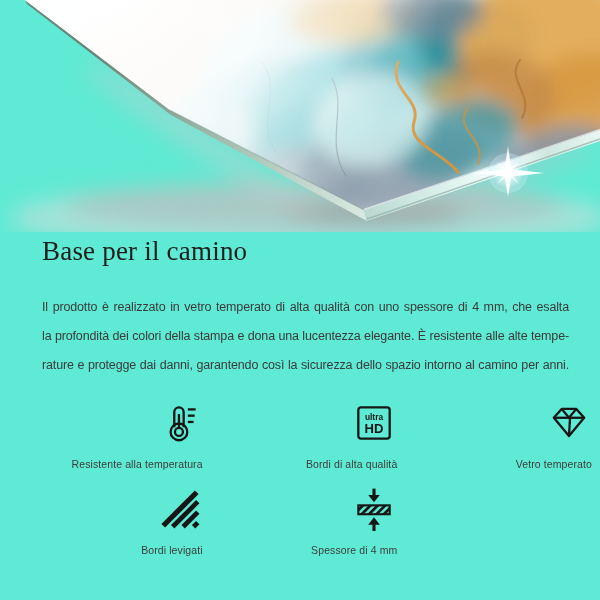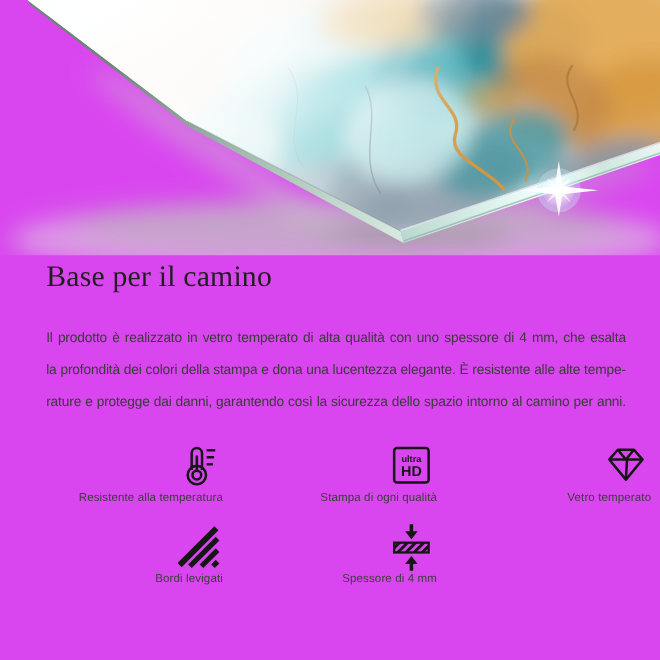--- a/index.html
+++ b/index.html
@@ -1,29 +1,29 @@
 <!DOCTYPE html>
 <html><head>
 <meta charset="utf-8">
 <style>
   html,body{margin:0;padding:0;background:#ffffff;}
-  .page{position:relative;width:600px;height:600px;background:#d946ef;overflow:hidden;
+  .page{position:relative;width:600px;height:600px;background:#5eead4;overflow:hidden;
         font-family:"Liberation Sans",sans-serif;}
   .hero{position:absolute;top:0;left:0;width:600px;height:232px;}
   .heading{position:absolute;top:234px;left:42px;width:520px;
            font-family:"Liberation Serif",serif;font-size:27px;line-height:34px;
            color:#1e1e1c;letter-spacing:.2px;font-weight:400;margin:0;}
   .desc{position:absolute;top:293px;left:42px;width:527px;color:#3b3b3b;
         font-size:12.5px;line-height:29px;letter-spacing:-.15px;}
   .desc-line{text-align:justify;text-align-last:justify;height:29px;overflow:visible;white-space:nowrap;}
   .features{position:absolute;top:400px;left:8px;width:584px;
             display:grid;grid-template-columns:repeat(3,1fr);row-gap:16px;}
   .feature{display:flex;flex-direction:column;align-items:flex-end;}
   .feature-icon{height:46px;display:flex;align-items:center;justify-content:center;}
-  .feature-label{margin-top:0;font-size:10.5px;letter-spacing:.1px;color:#3d3d3d;text-align:center;}
+  .feature-label{margin-top:12px;font-size:10.5px;letter-spacing:.1px;color:#3d3d3d;text-align:center;}
   .ic{stroke:#161616;fill:none;stroke-width:2.2;}
 </style>
 </head>
 <body>
 
 <div class="page">
 
   <div class="hero">
     <svg width="600" height="232" viewBox="0 0 600 232">
       <defs>
@@ -159,21 +159,21 @@
     </div>
 
     <div class="feature">
       <div class="feature-icon">
         <svg width="46" height="46" viewBox="0 0 44 44">
           <rect class="ic" x="7" y="7" width="30" height="30" rx="2.5"></rect>
           <text x="22" y="19.5" text-anchor="middle" font-family="Liberation Sans, sans-serif" font-size="8" font-weight="700" fill="#161616">ultra</text>
           <text x="22" y="31.5" text-anchor="middle" font-family="Liberation Sans, sans-serif" font-size="12.5" font-weight="700" fill="#161616">HD</text>
         </svg>
       </div>
-      <div class="feature-label">Stampa di ogni qualità</div>
+      <div class="feature-label">Bordi di alta qualità</div>
     </div>
 
 
     <div class="feature">
       <div class="feature-icon">
         <svg width="46" height="46" viewBox="0 0 44 44">
           <path class="ic" stroke-width="2" stroke-linejoin="round" d="M7.5 17 L15 8.5 H29 L36.5 17 L22 34.5 Z"></path>
           <line class="ic" x1="7.5" y1="17" x2="36.5" y2="17" stroke-width="2"></line>
           <path class="ic" stroke-width="2" stroke-linejoin="round" d="M15 8.5 L22 17 L29 8.5"></path>
           <line class="ic" x1="23" y1="17" x2="22" y2="34" stroke-width="2"></line>

